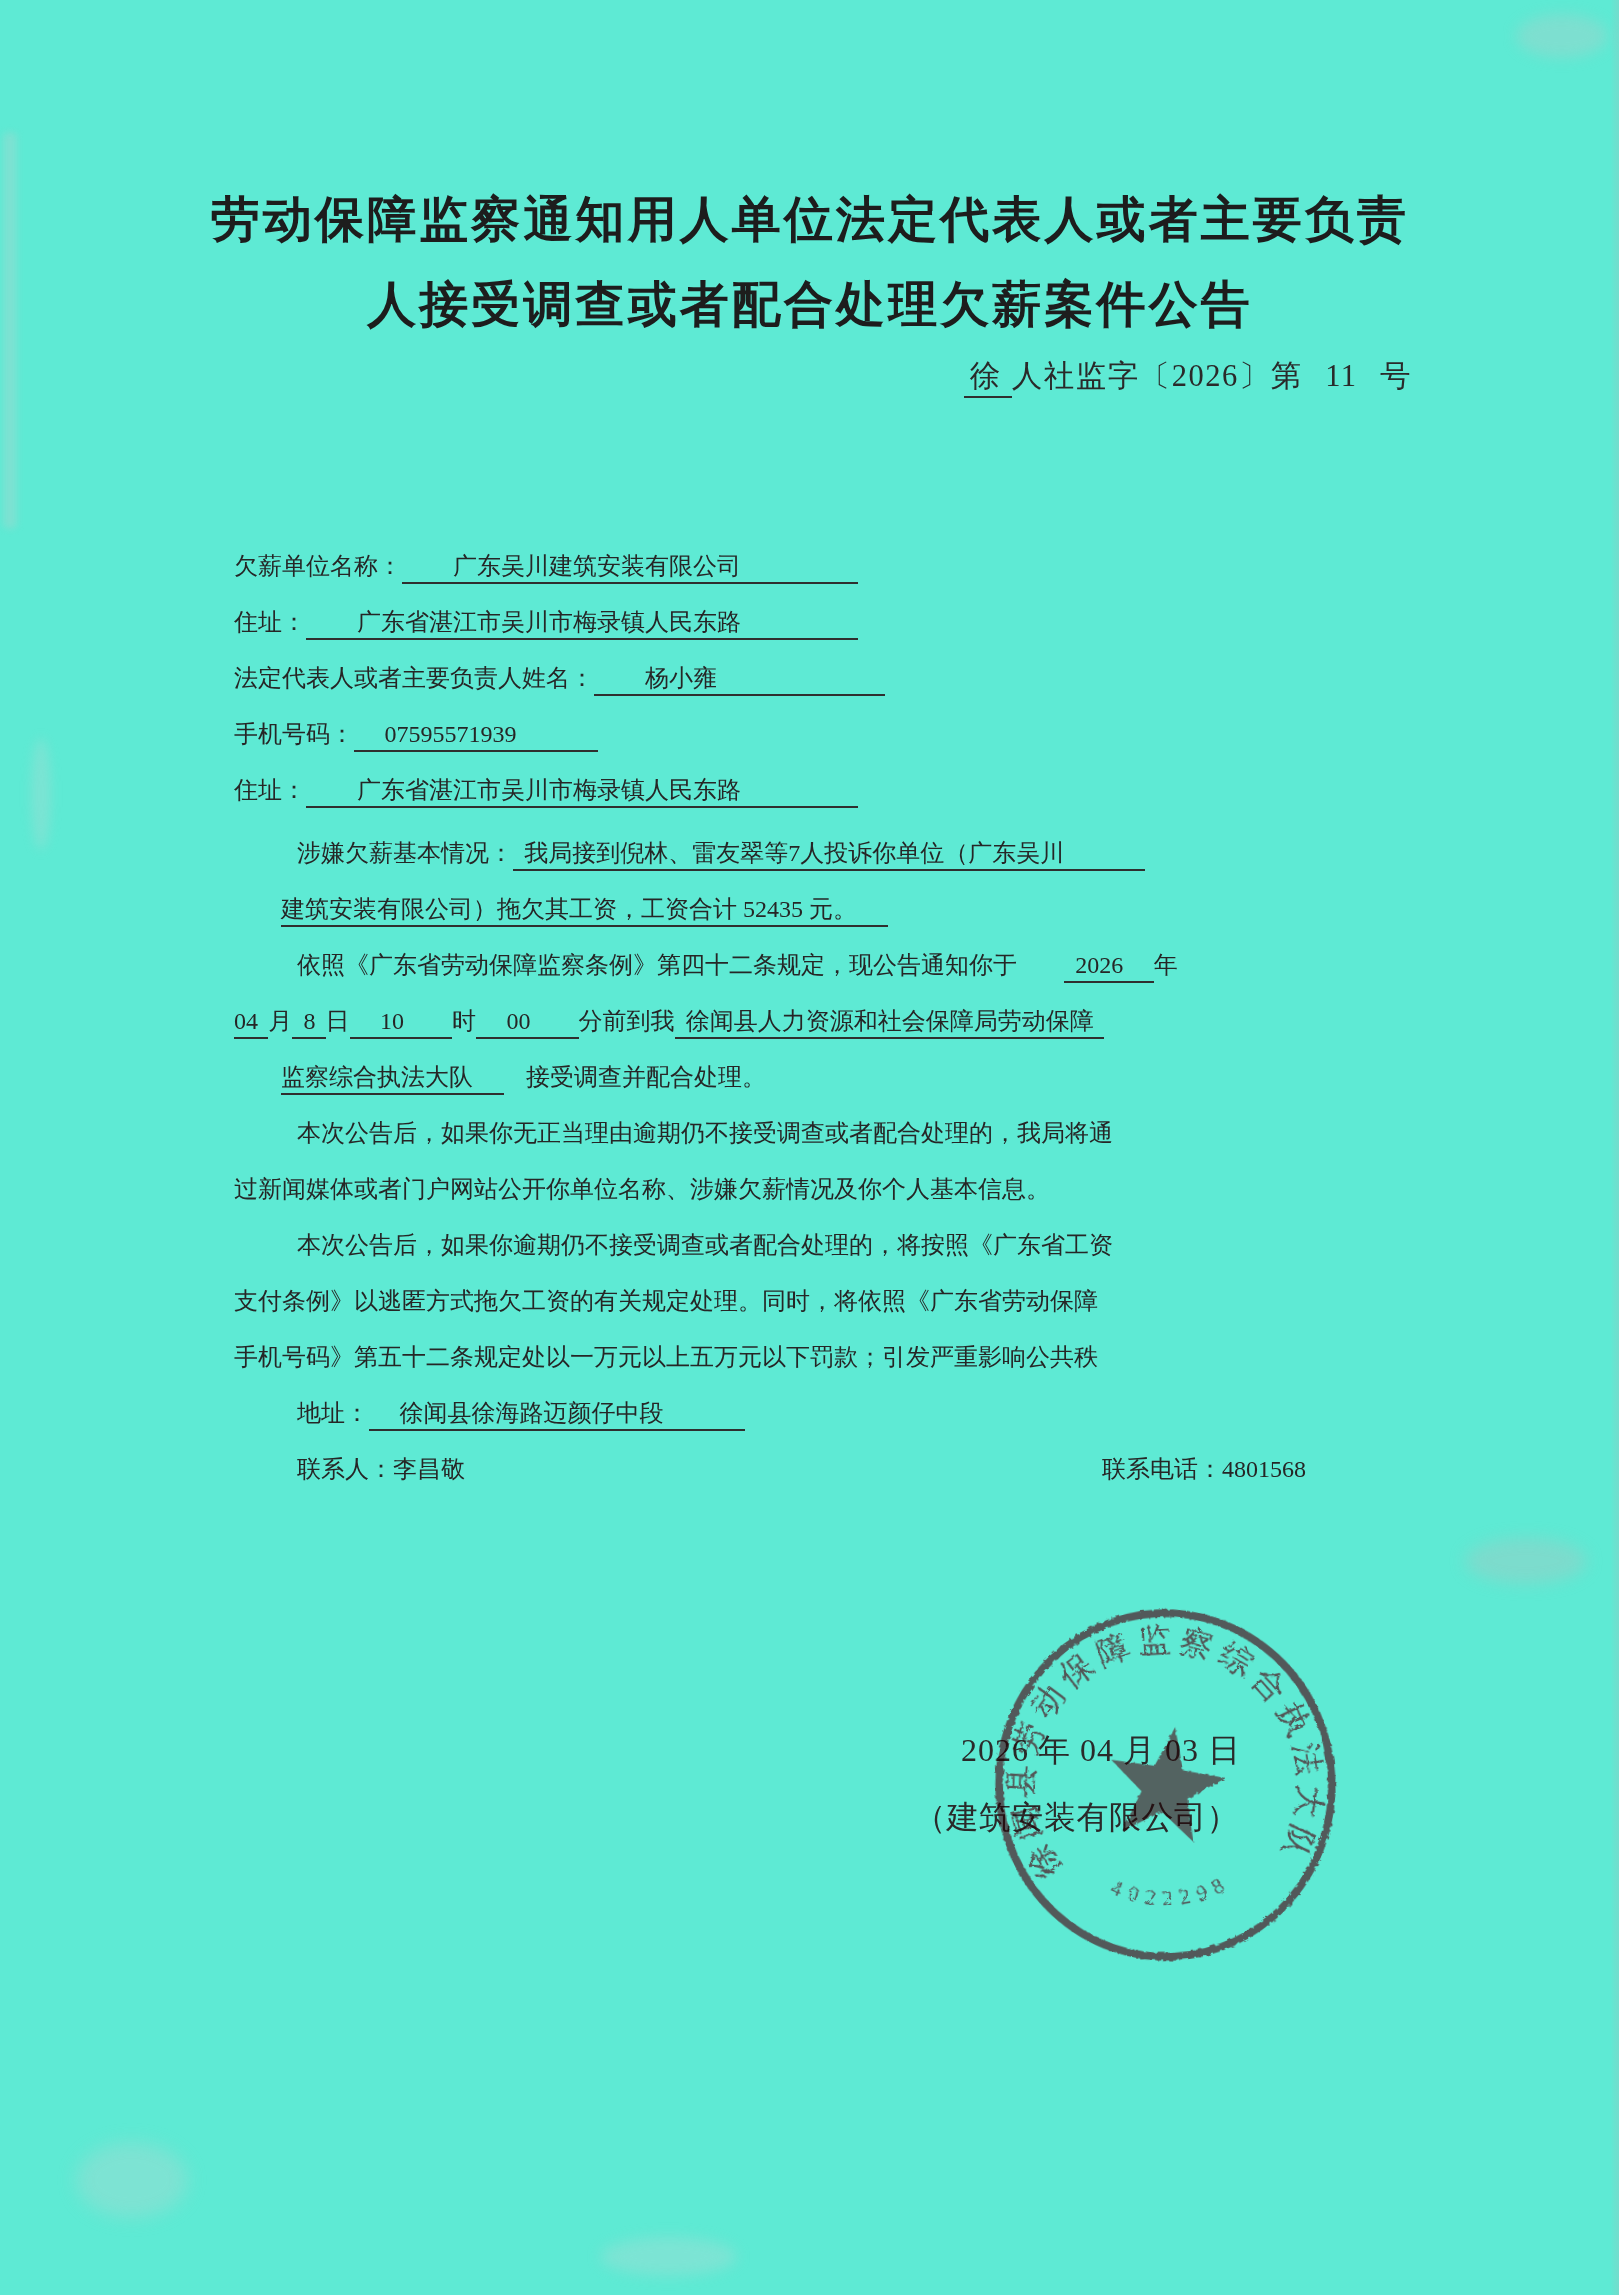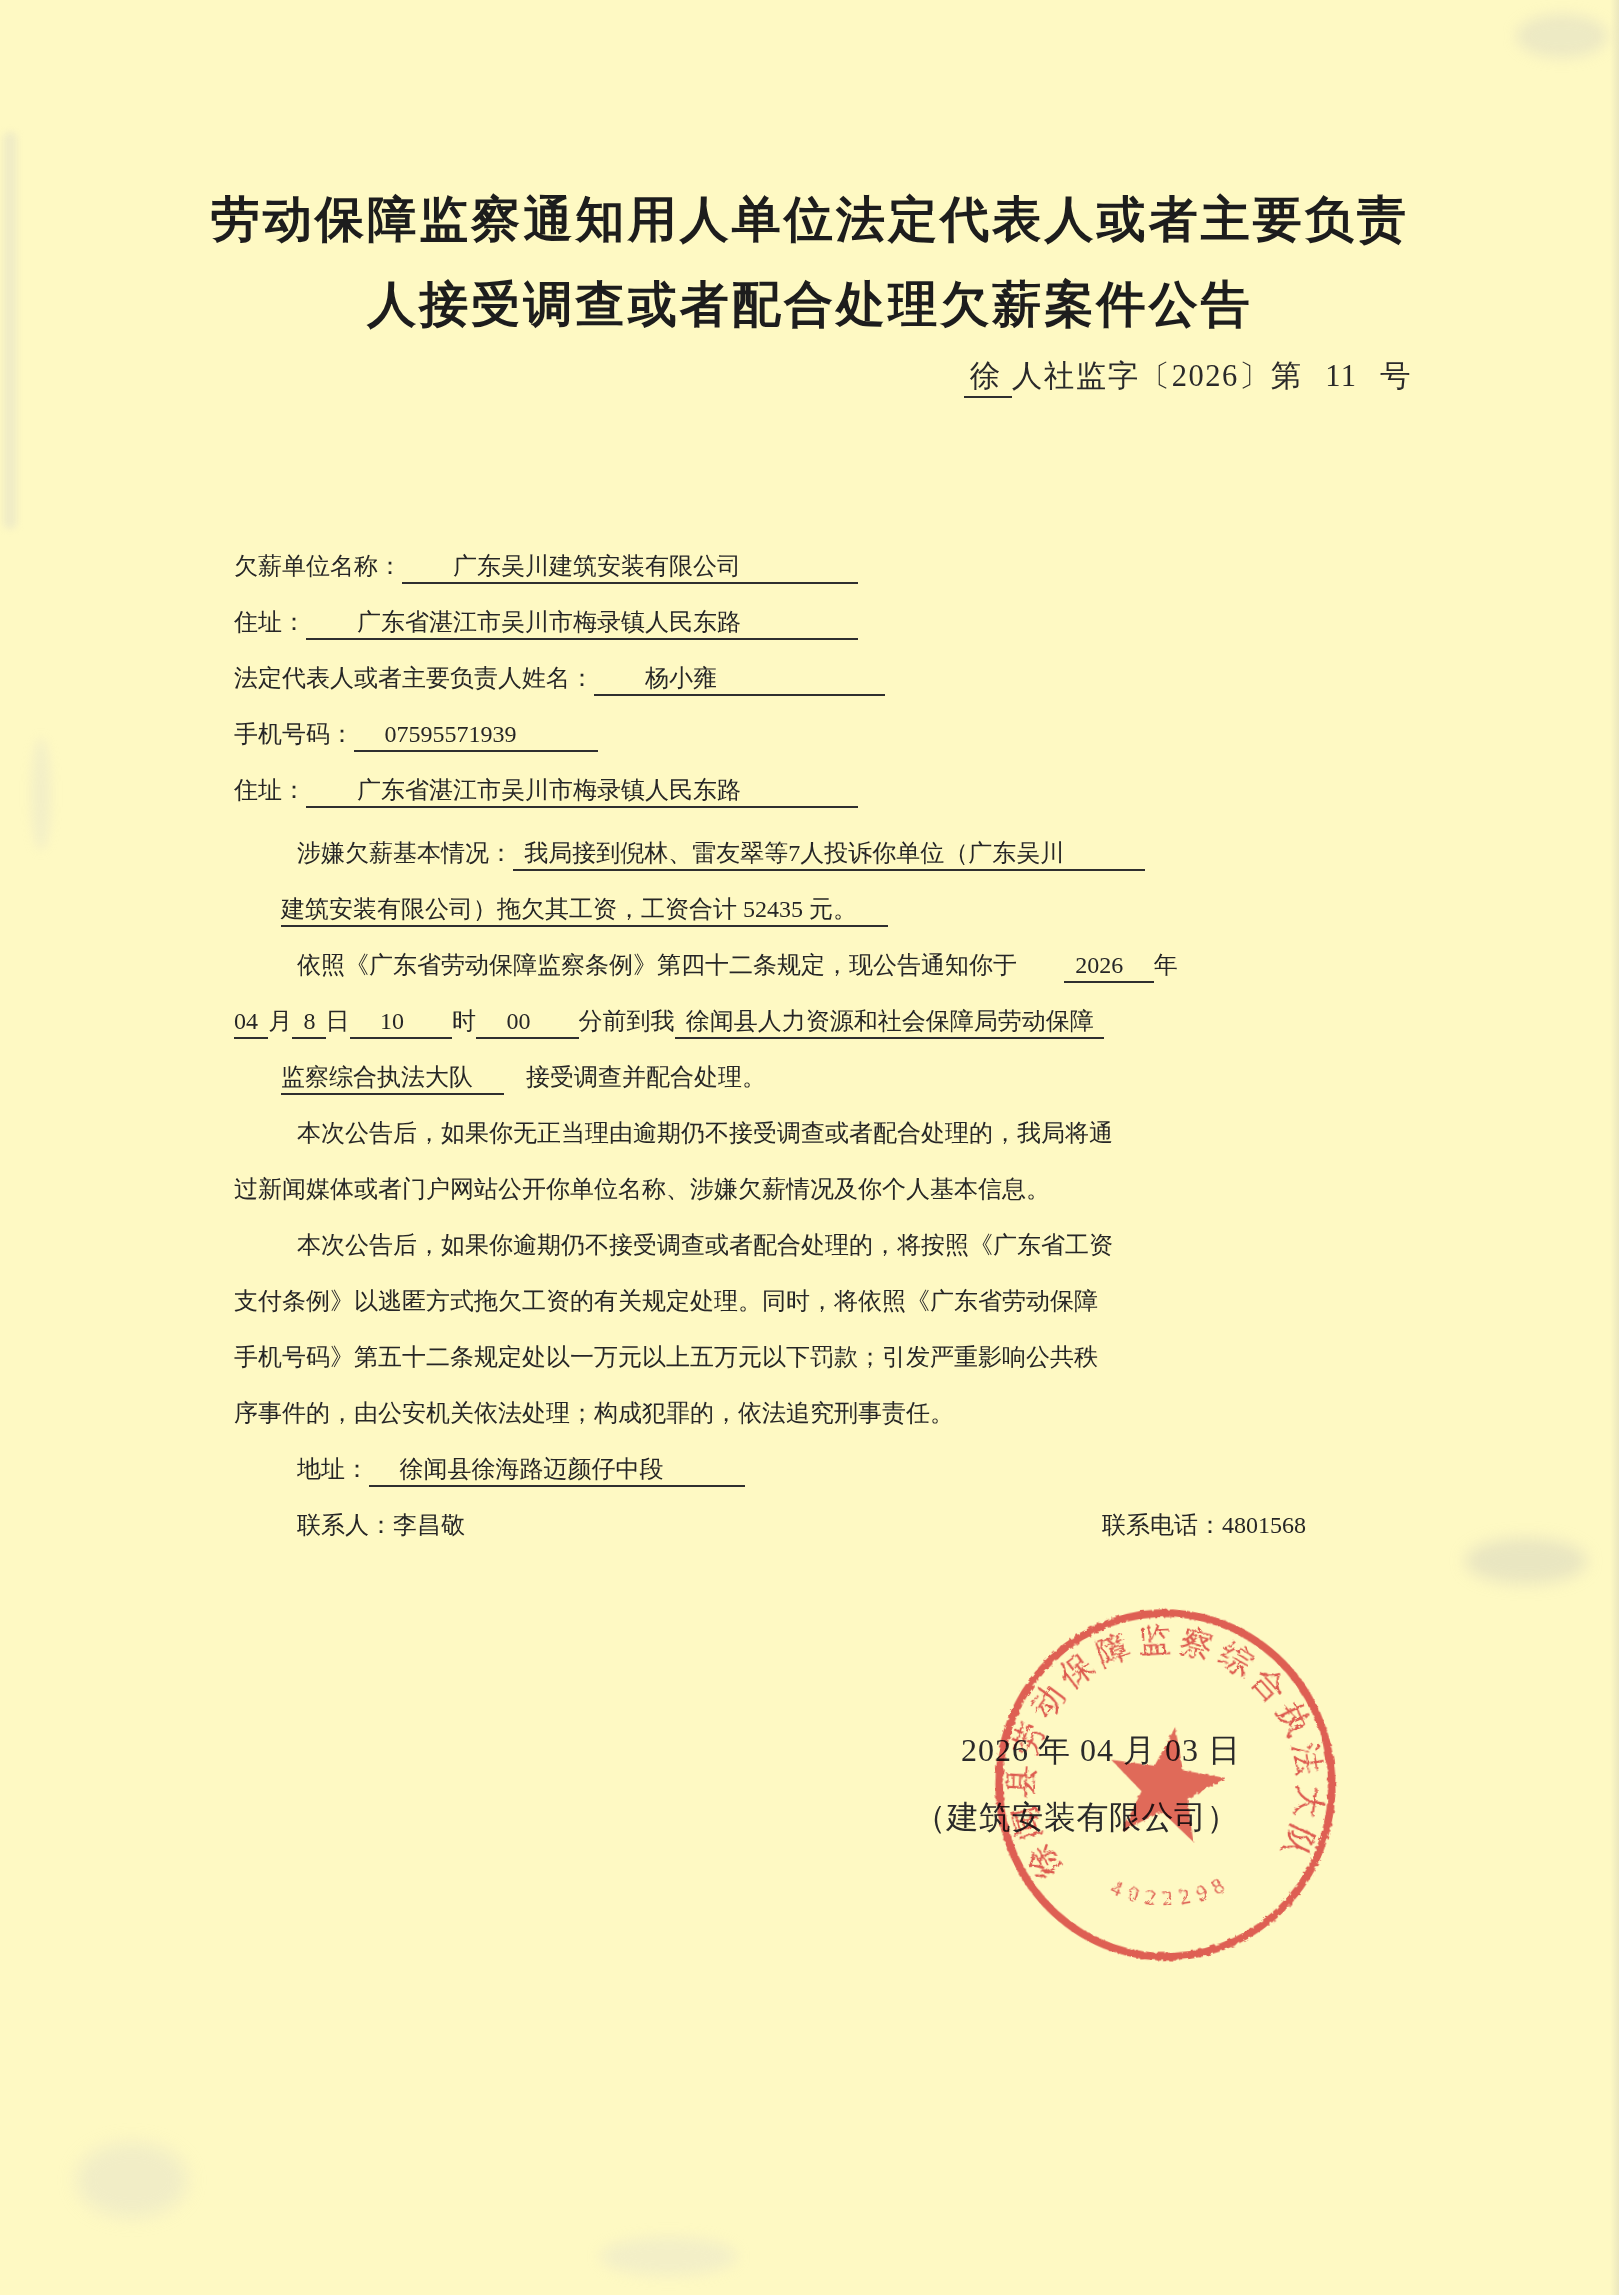--- a/index.html
+++ b/index.html
@@ -1,17 +1,17 @@
 <!DOCTYPE html>
 <html style="font-size:8.1px"><head>
 <meta charset="utf-8">
 <style>
   html,body{margin:0;padding:0;background:#e8e8e8;}
   .page{
-    position:relative;width:1620px;height:2295px;background:#fef9c3;overflow:hidden;
+    position:relative;width:1620px;height:2295px;background:#5eead4;overflow:hidden;
     font-family:"Liberation Serif","DejaVu Serif",serif;color:#262626;
   }
   .title{
     position:absolute;left:0;width:100%;text-align:center;font-weight:700;
     font-size:49px;letter-spacing:3.1px;color:#1d1d1d;white-space:nowrap;
   }
   .t1{top:187px;}
   .t2{top:272px;text-align:center;}
   .docno{
     position:absolute;top:356px;right:208px;font-size:30.5px;letter-spacing:1.5px;
@@ -101,21 +101,20 @@
     <div class="line"><span class="u pr-xs">04</span><span>月</span><span class="u pl-s pr-xs">8</span><span>日</span><span class="u pl-m pr-num">10</span><span>时</span><span class="u pl-m pr-num">00</span><span>分前到我</span><span class="u pl-s pr-xs">徐闻县人力资源和社会保障局劳动保障</span></div>
 
     <div class="line"><span class="u pr-s">监察综合执法大队</span><span class="tail-gap">接受调查并配合处理。</span></div>
 
     <div class="line ind"><span>本次公告后，如果你无正当理由逾期仍不接受调查或者配合处理的，我局将通</span></div>
     <div class="line"><span>过新闻媒体或者门户网站公开你单位名称、涉嫌欠薪情况及你个人基本信息。</span></div>
 
     <div class="line ind"><span>本次公告后，如果你逾期仍不接受调查或者配合处理的，将按照《广东省工资</span></div>
     <div class="line"><span>支付条例》以逃匿方式拖欠工资的有关规定处理。同时，将依照《广东省劳动保障</span></div>
     <div class="line"><span>手机号码》第五十二条规定处以一万元以上五万元以下罚款；引发严重影响公共秩</span></div>
-    <div class="line"><span>序事件的，由公安机关依法处理；构成犯罪的，依法追究刑事责任。</span></div>
 
     <div class="line ind"><span>地址：</span><span class="u pl-m pr-m">徐闻县徐海路迈颜仔中段</span></div>
 
     <div class="line ind contact-row"><span>联系人：</span><span>李昌敬</span><span class="tel"><span>联系电话：</span><span>4801568</span></span></div>
 
   </div>
 
   <div class="date-line">2026 年 04 月 03 日</div>
   <div class="seal-note">（建筑安装有限公司）</div>
 

